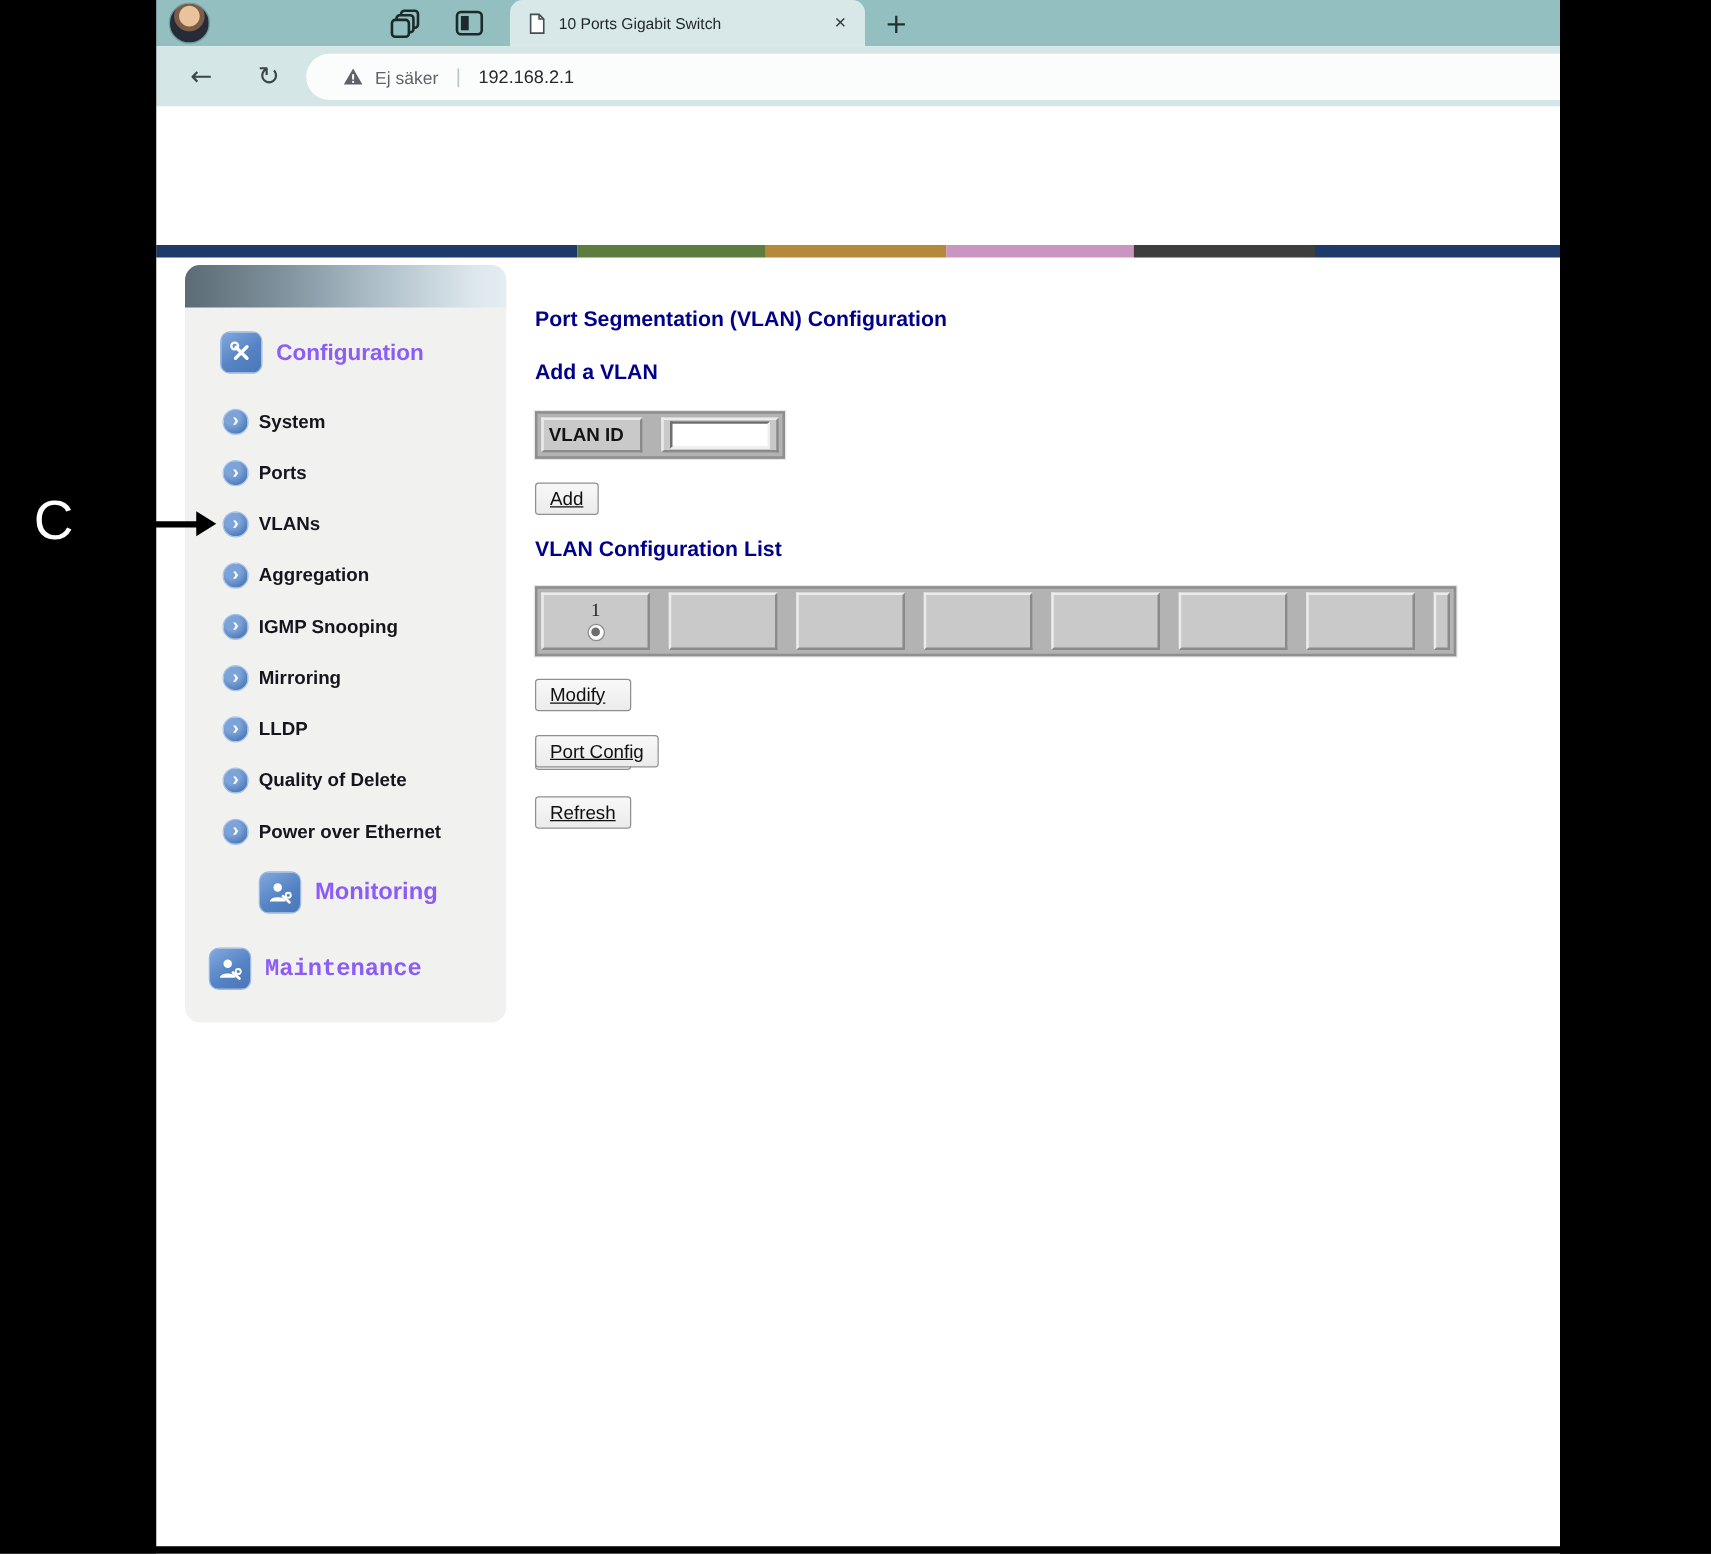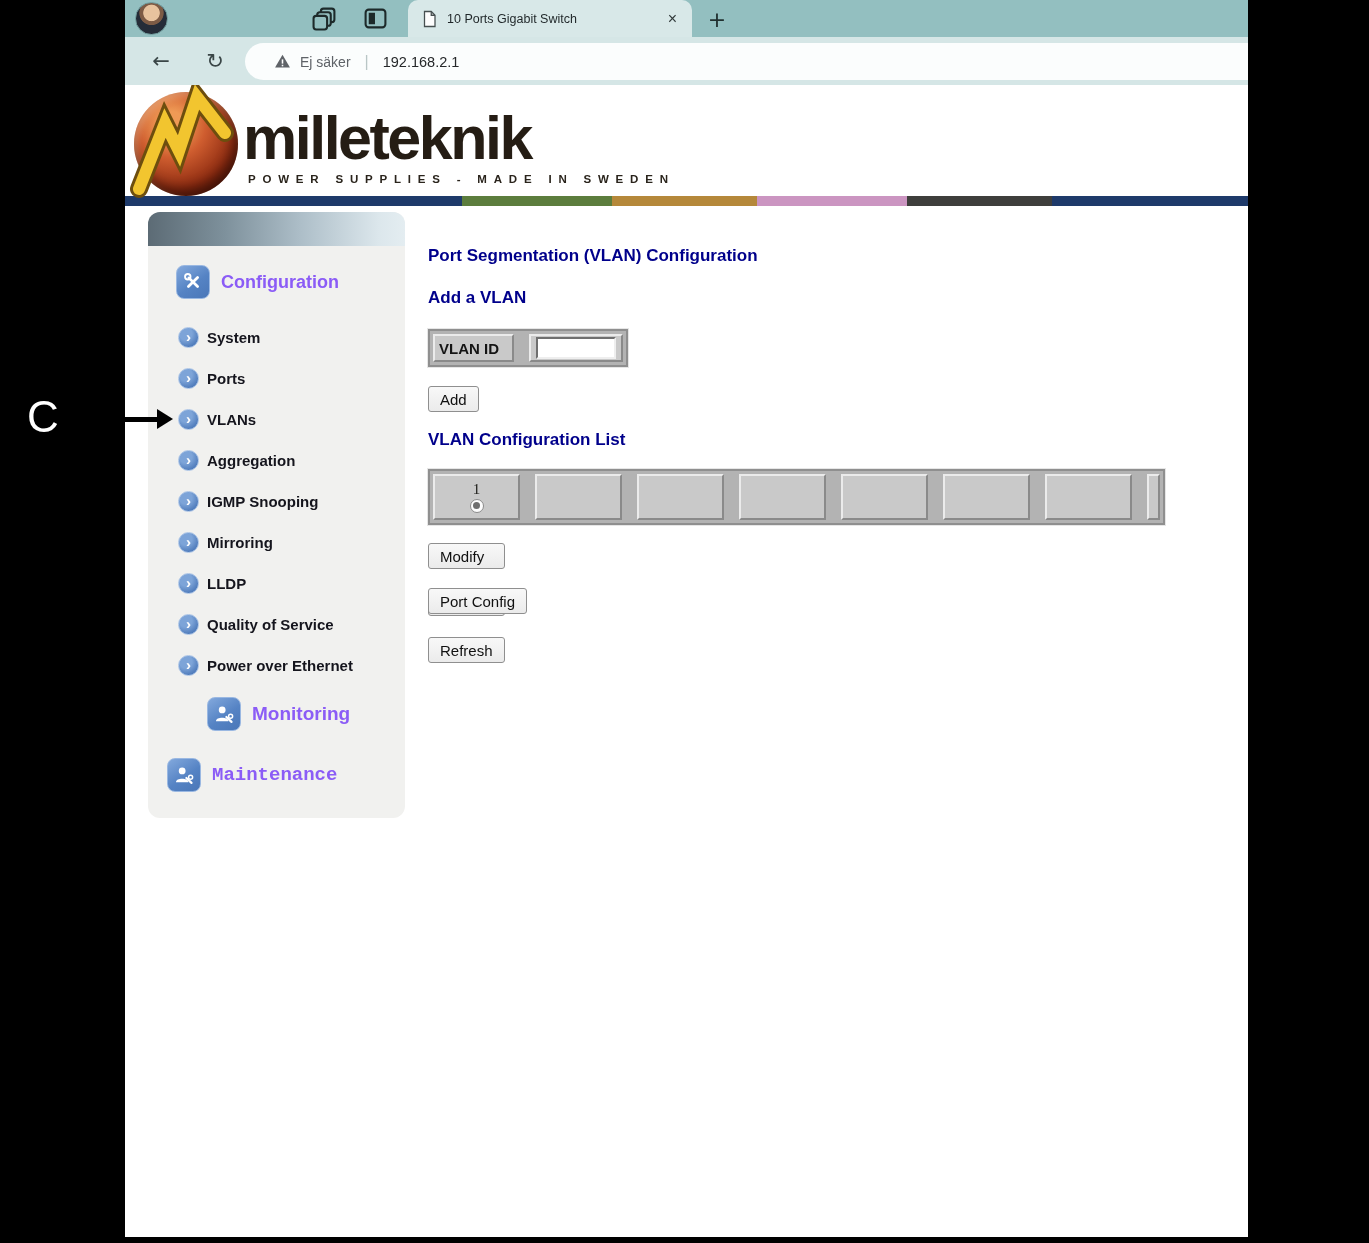--- a/index.html
+++ b/index.html
@@ -75,21 +75,21 @@
   .old-cell { background:#c9c9c9; border:2px solid; border-color:#ebebeb #8a8a8a #8a8a8a #ebebeb;
     display:flex; align-items:center; }
   .vlanid-label { font-size:15px; font-weight:bold; color:#141414; padding-left:4px; }
   .vlanid-input { width:80px; height:22px; margin:0 5px; border:2px solid; border-color:#6f6f6f #eeeeee #eeeeee #6f6f6f;
     background:#fff; font:14px "Liberation Sans",sans-serif; padding:0 3px; outline:none; }
   .list-cell { width:87px; height:46px; flex-direction:column; justify-content:center; gap:2px; }
   .vlan-id-text { font-family:"Liberation Serif", serif; font-size:15px; color:#20201c; line-height:1; }
   .radio { position:relative; width:14px; height:14px; border-radius:50%; background:#fdfdfd; border:1px solid #8b8b8b; }
   .radio.selected::after { content:""; position:absolute; inset:2.5px; border-radius:50%; background:#6e6e6e; }
   .btn { height:26px; padding:0 11px; background:linear-gradient(#f8f8f8,#ebebeb); border:1px solid #8f8f8f;
-    border-radius:3px; font:15px "Liberation Sans",sans-serif; color:#101010; display:inline-flex; align-items:center; }
+    border-radius:3px; font:15px "Liberation Sans",sans-serif; color:#101010; display:inline-flex; align-items:center;text-decoration:underline; }
   .btn-row { position:absolute; left:428px; display:flex; gap:21px;flex-direction:column; }
 
   
   .callout-c { position:absolute; left:27px; top:392px; color:#fff; font-size:44px; z-index:50; }
   .arrow-shaft { position:absolute; left:122px; top:417px; width:37px; height:5px; background:#000; z-index:50; }
   .arrow-head { position:absolute; left:157px; top:409px; width:0; height:0; z-index:50;
     border-left:16px solid #000; border-top:10.5px solid transparent; border-bottom:10.5px solid transparent; }
 </style>
 </head>
 <body>
@@ -134,29 +134,20 @@
           <rect x="10.9" y="9" width="2.2" height="6" fill="#fff"></rect>
           <rect x="10.9" y="16.6" width="2.2" height="2.2" fill="#fff"></rect>
         </svg>
       </span>
       <span class="omni-sec">Ej säker</span>
       <span class="omni-sep">|</span>
       <span class="omni-url">192.168.2.1</span>
     </div>
   </div>
 
-  <div class="logo-area">
-    <div class="logo-sphere"></div>
-    <svg class="logo-bolt" viewBox="0 0 116 116">
-      <path d="M12 104 L38 38 L52 66 L70 12 L98 48" stroke="#6d4e0e" stroke-width="18" fill="none" stroke-linecap="round" stroke-linejoin="miter"></path>
-      <path d="M12 104 L38 38 L52 66 L70 12 L98 48" stroke="#f2c52f" stroke-width="12" fill="none" stroke-linecap="round" stroke-linejoin="miter"></path>
-    </svg>
-    <div class="wordmark">milleteknik</div>
-    <div class="tagline">POWER SUPPLIES - MADE IN SWEDEN</div>
-  </div>
 
   <div class="stripe">
     <div style="width:337px;background:#1e3a6a;"></div>
     <div style="width:150px;background:#5c7d3d;"></div>
     <div style="width:145px;background:#b5883a;"></div>
     <div style="width:150px;background:#cb95c1;"></div>
     <div style="width:145px;background:#3e3e3c;"></div>
     <div style="flex:1;background:#1e3a6a;"></div>
   </div>
 
@@ -197,21 +188,21 @@
     <div class="item-row" style="top:319px;">
       <span class="item-icon">›</span>
       <span class="item-label">Mirroring</span>
     </div>
     <div class="item-row" style="top:360px;">
       <span class="item-icon">›</span>
       <span class="item-label">LLDP</span>
     </div>
     <div class="item-row" style="top:401px;">
       <span class="item-icon">›</span>
-      <span class="item-label">Quality of Service</span>
+      <span class="item-label">Quality of Delete</span>
     </div>
     <div class="item-row" style="top:442px;">
       <span class="item-icon">›</span>
       <span class="item-label">Power over Ethernet</span>
     </div>
 
     <div class="section-row" style="left:19px; top:485px;margin-left:40px;">
       <span class="section-icon">
         <svg width="22" height="22" viewBox="0 0 24 24">
           <circle cx="10" cy="7.6" r="3.7" fill="#fff"></circle>

